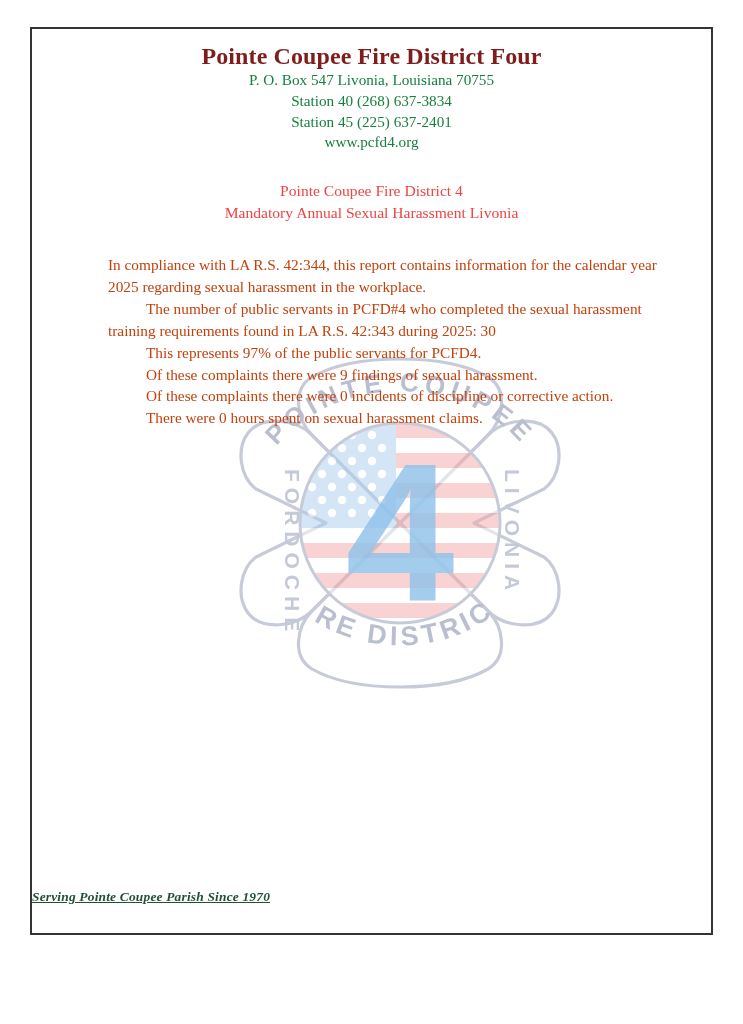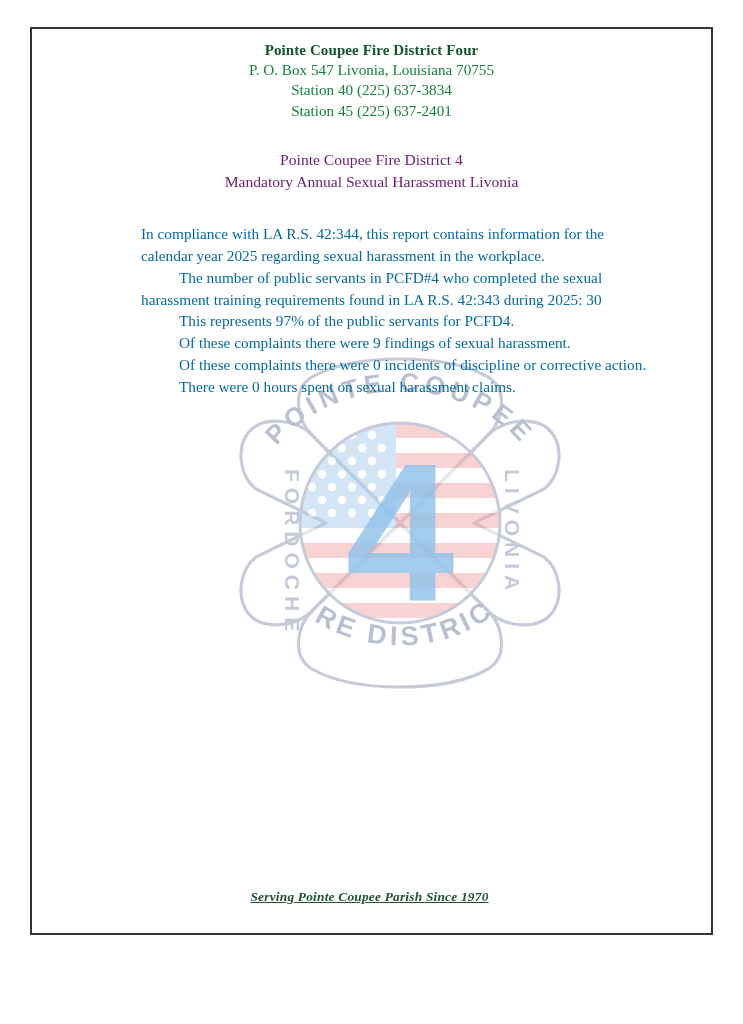--- a/index.html
+++ b/index.html
@@ -48,45 +48,45 @@
   #content {
     position: relative;
     z-index: 2;
   }
 
   .letterhead {
     text-align: center;
     padding-top: 13px;
   }
   .lh-title {
-    color: #14532d;
+    color: #7f1d1d;
     font-weight: bold;
-    font-size: 15px;
+    font-size: 24px;
     letter-spacing: .1px;
     line-height: 1.18;
   }
   .lh-line {
     color: #15803d;
     font-size: 15.2px;
     line-height: 1.36;
   }
 
   .report-title {
     text-align: center;
     margin-top: 27px;
-    color: #701a75;
+    color: #ef4444;
     font-size: 15.6px;
     line-height: 1.42;
   }
 
   .body-block {
     margin-top: 30px;
-    padding-left: 109px;
+    padding-left: 76px;
     padding-right: 52px;
-    color: #0369a1;
+    color: #c2410c;
     font-size: 15.3px;
     line-height: 1.43;
     text-align: left;
   }
   .para { margin: 0; }
   .para.indent { text-indent: 38px; }
 
   
   .sig-area {
     position: relative;
@@ -109,21 +109,21 @@
     font-size: 15.3px;
     line-height: 1.36;
   }
 
   
   .page-footer {
     position: absolute;
     left: 0;
     right: 4px;
     top: 858px;
-    text-align: center;
+    text-align: left;
     z-index: 3;
   }
   .footer-text {
     color: #1f5136;
     font-style: italic;
     font-weight: bold;
     font-size: 13.4px;
     text-decoration: underline;
     letter-spacing: .2px;
   }
@@ -209,22 +209,23 @@
       </text>
       <text x="92" y="118" font-family="'Liberation Sans', sans-serif" font-size="21" font-weight="bold" fill="#c3c9d8" writing-mode="tb" letter-spacing="6">FORDOCHE</text>
       <text x="312" y="118" font-family="'Liberation Sans', sans-serif" font-size="21" font-weight="bold" fill="#c3c9d8" writing-mode="tb" letter-spacing="6">LIVONIA</text>
     </svg>
 
     <div id="content">
 
       <div class="letterhead">
         <div class="lh-title">Pointe Coupee Fire District Four</div>
         <div class="lh-line">P. O. Box 547 Livonia, Louisiana 70755</div>
-        <div class="lh-line">Station 40 (225) 637-3834</div>
+        <div class="lh-line">Station 40 (268) 637-3834</div>
         <div class="lh-line">Station 45 (225) 637-2401</div>
+        <div class="lh-line">www.pcfd4.org</div>
       </div>
 
       <div class="report-title">
         <div>Pointe Coupee Fire District 4</div>
         <div>Mandatory Annual Sexual Harassment Livonia</div>
       </div>
 
       <div class="body-block">
         <p class="para">In compliance with LA R.S. 42:344, this report contains information for the calendar year 2025 regarding sexual harassment in the workplace.</p>
         <p class="para indent">The number of public servants in PCFD#4 who completed the sexual harassment training requirements found in LA R.S. 42:343 during 2025: 30</p>

